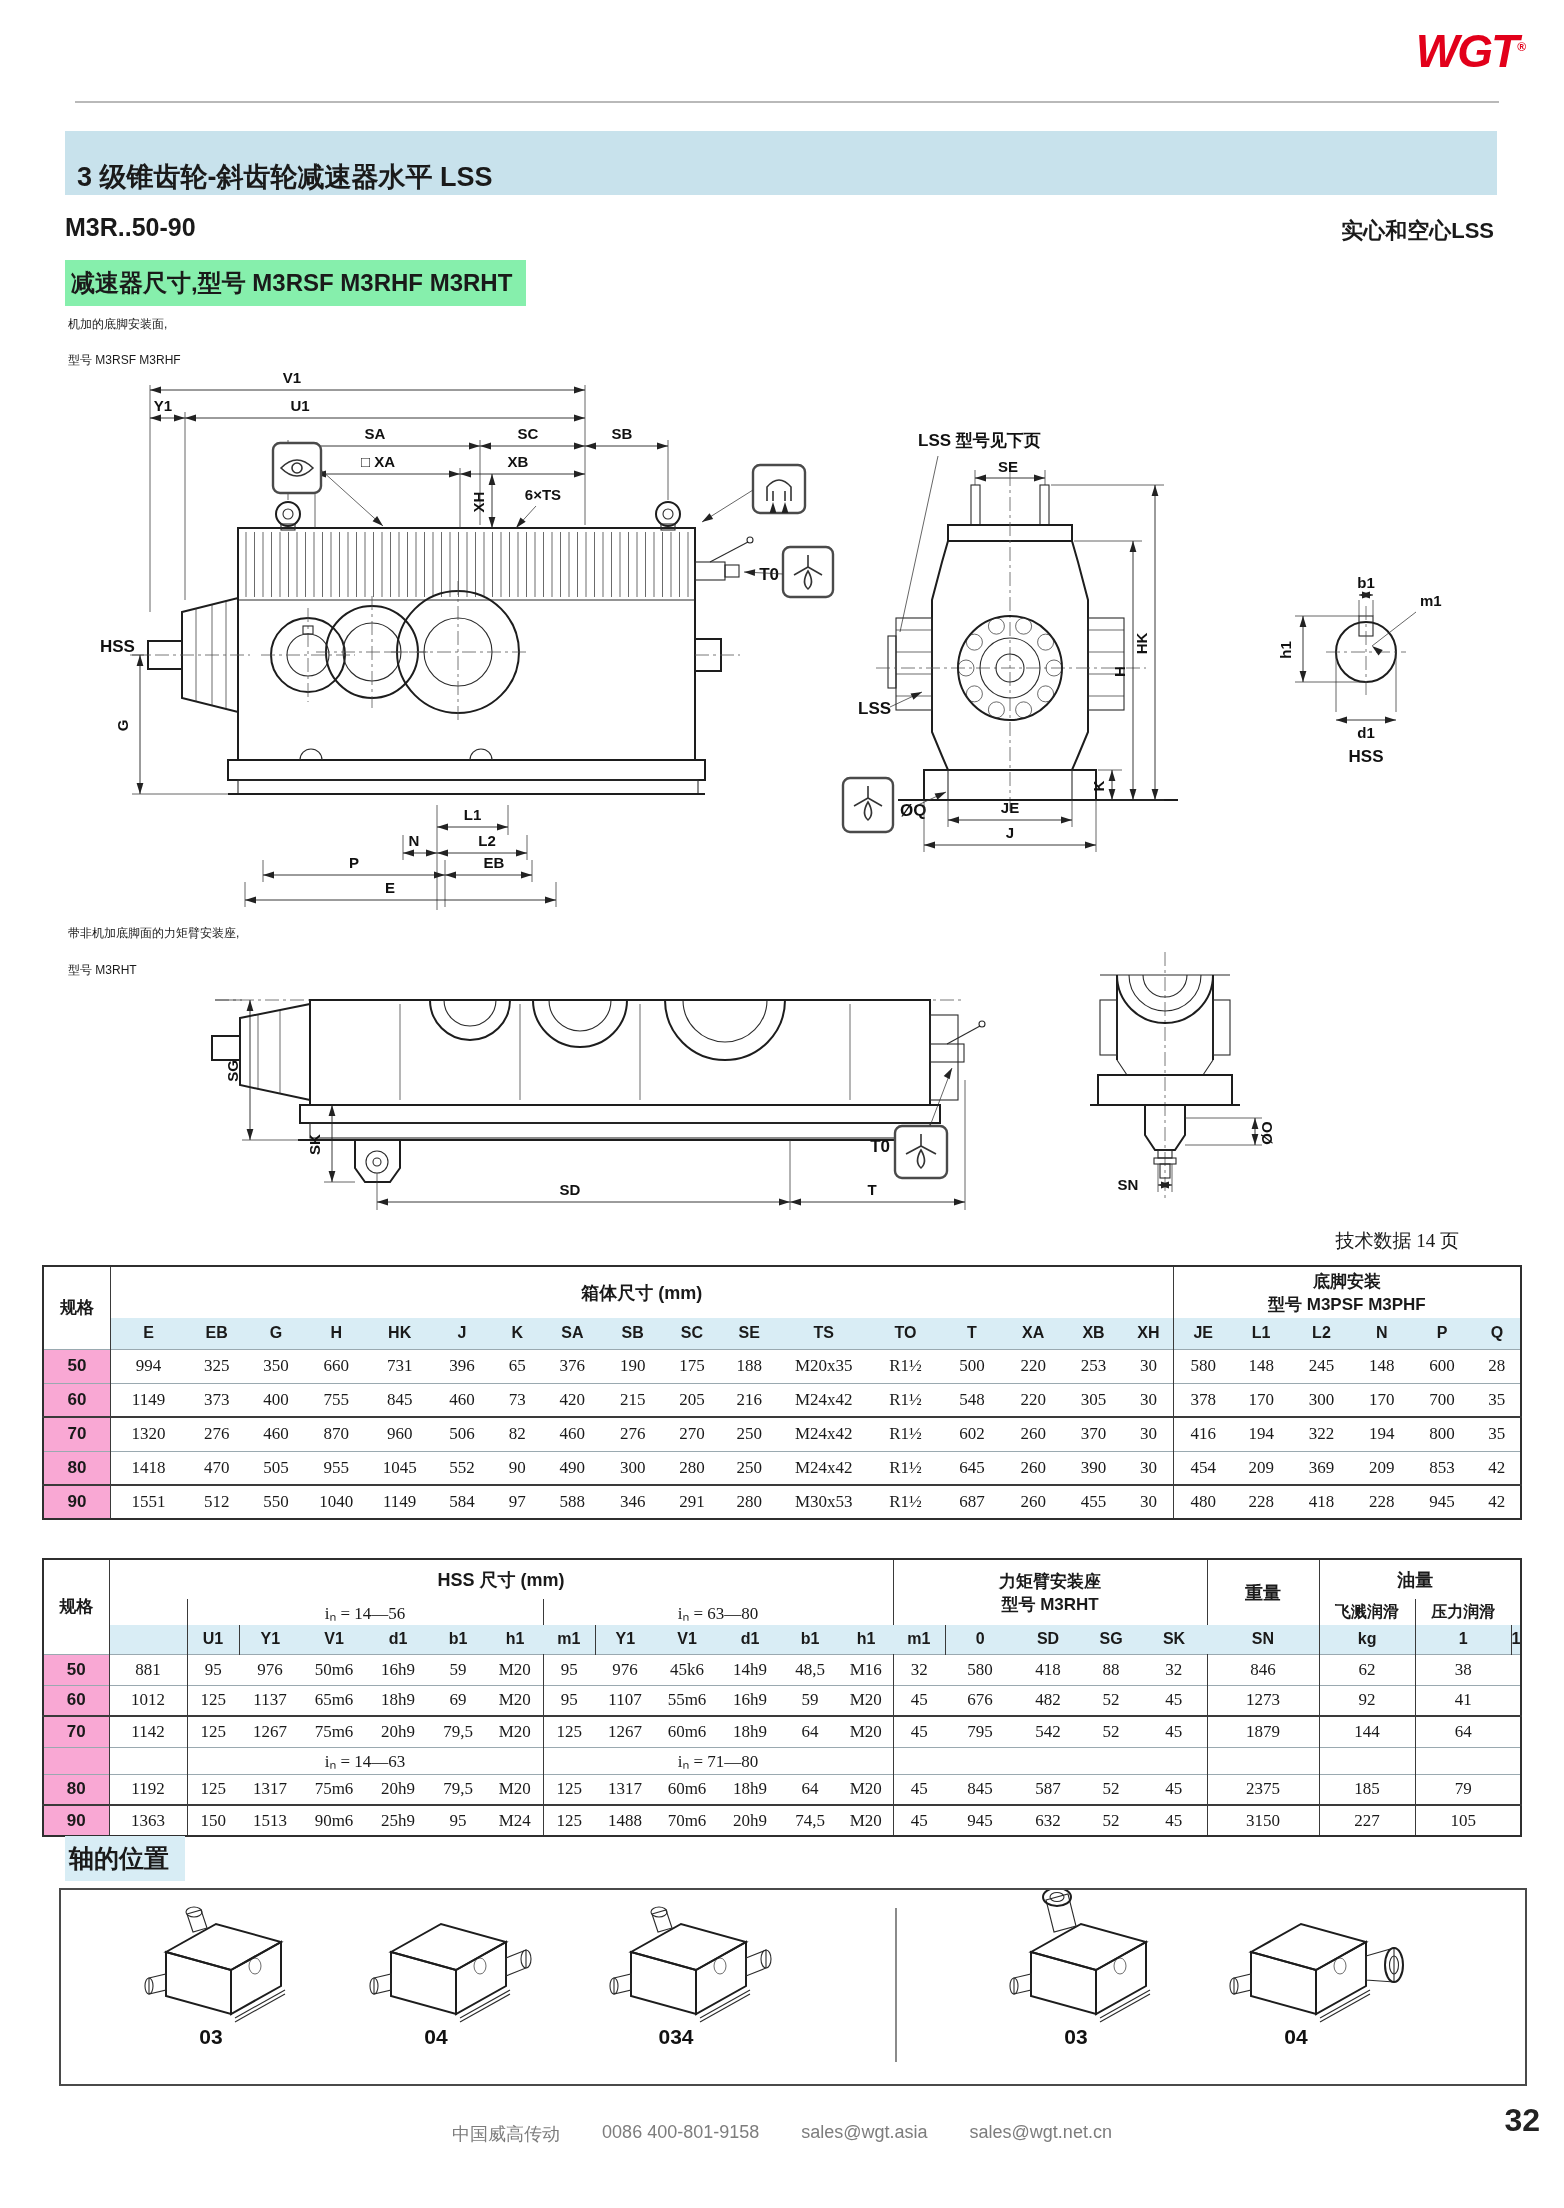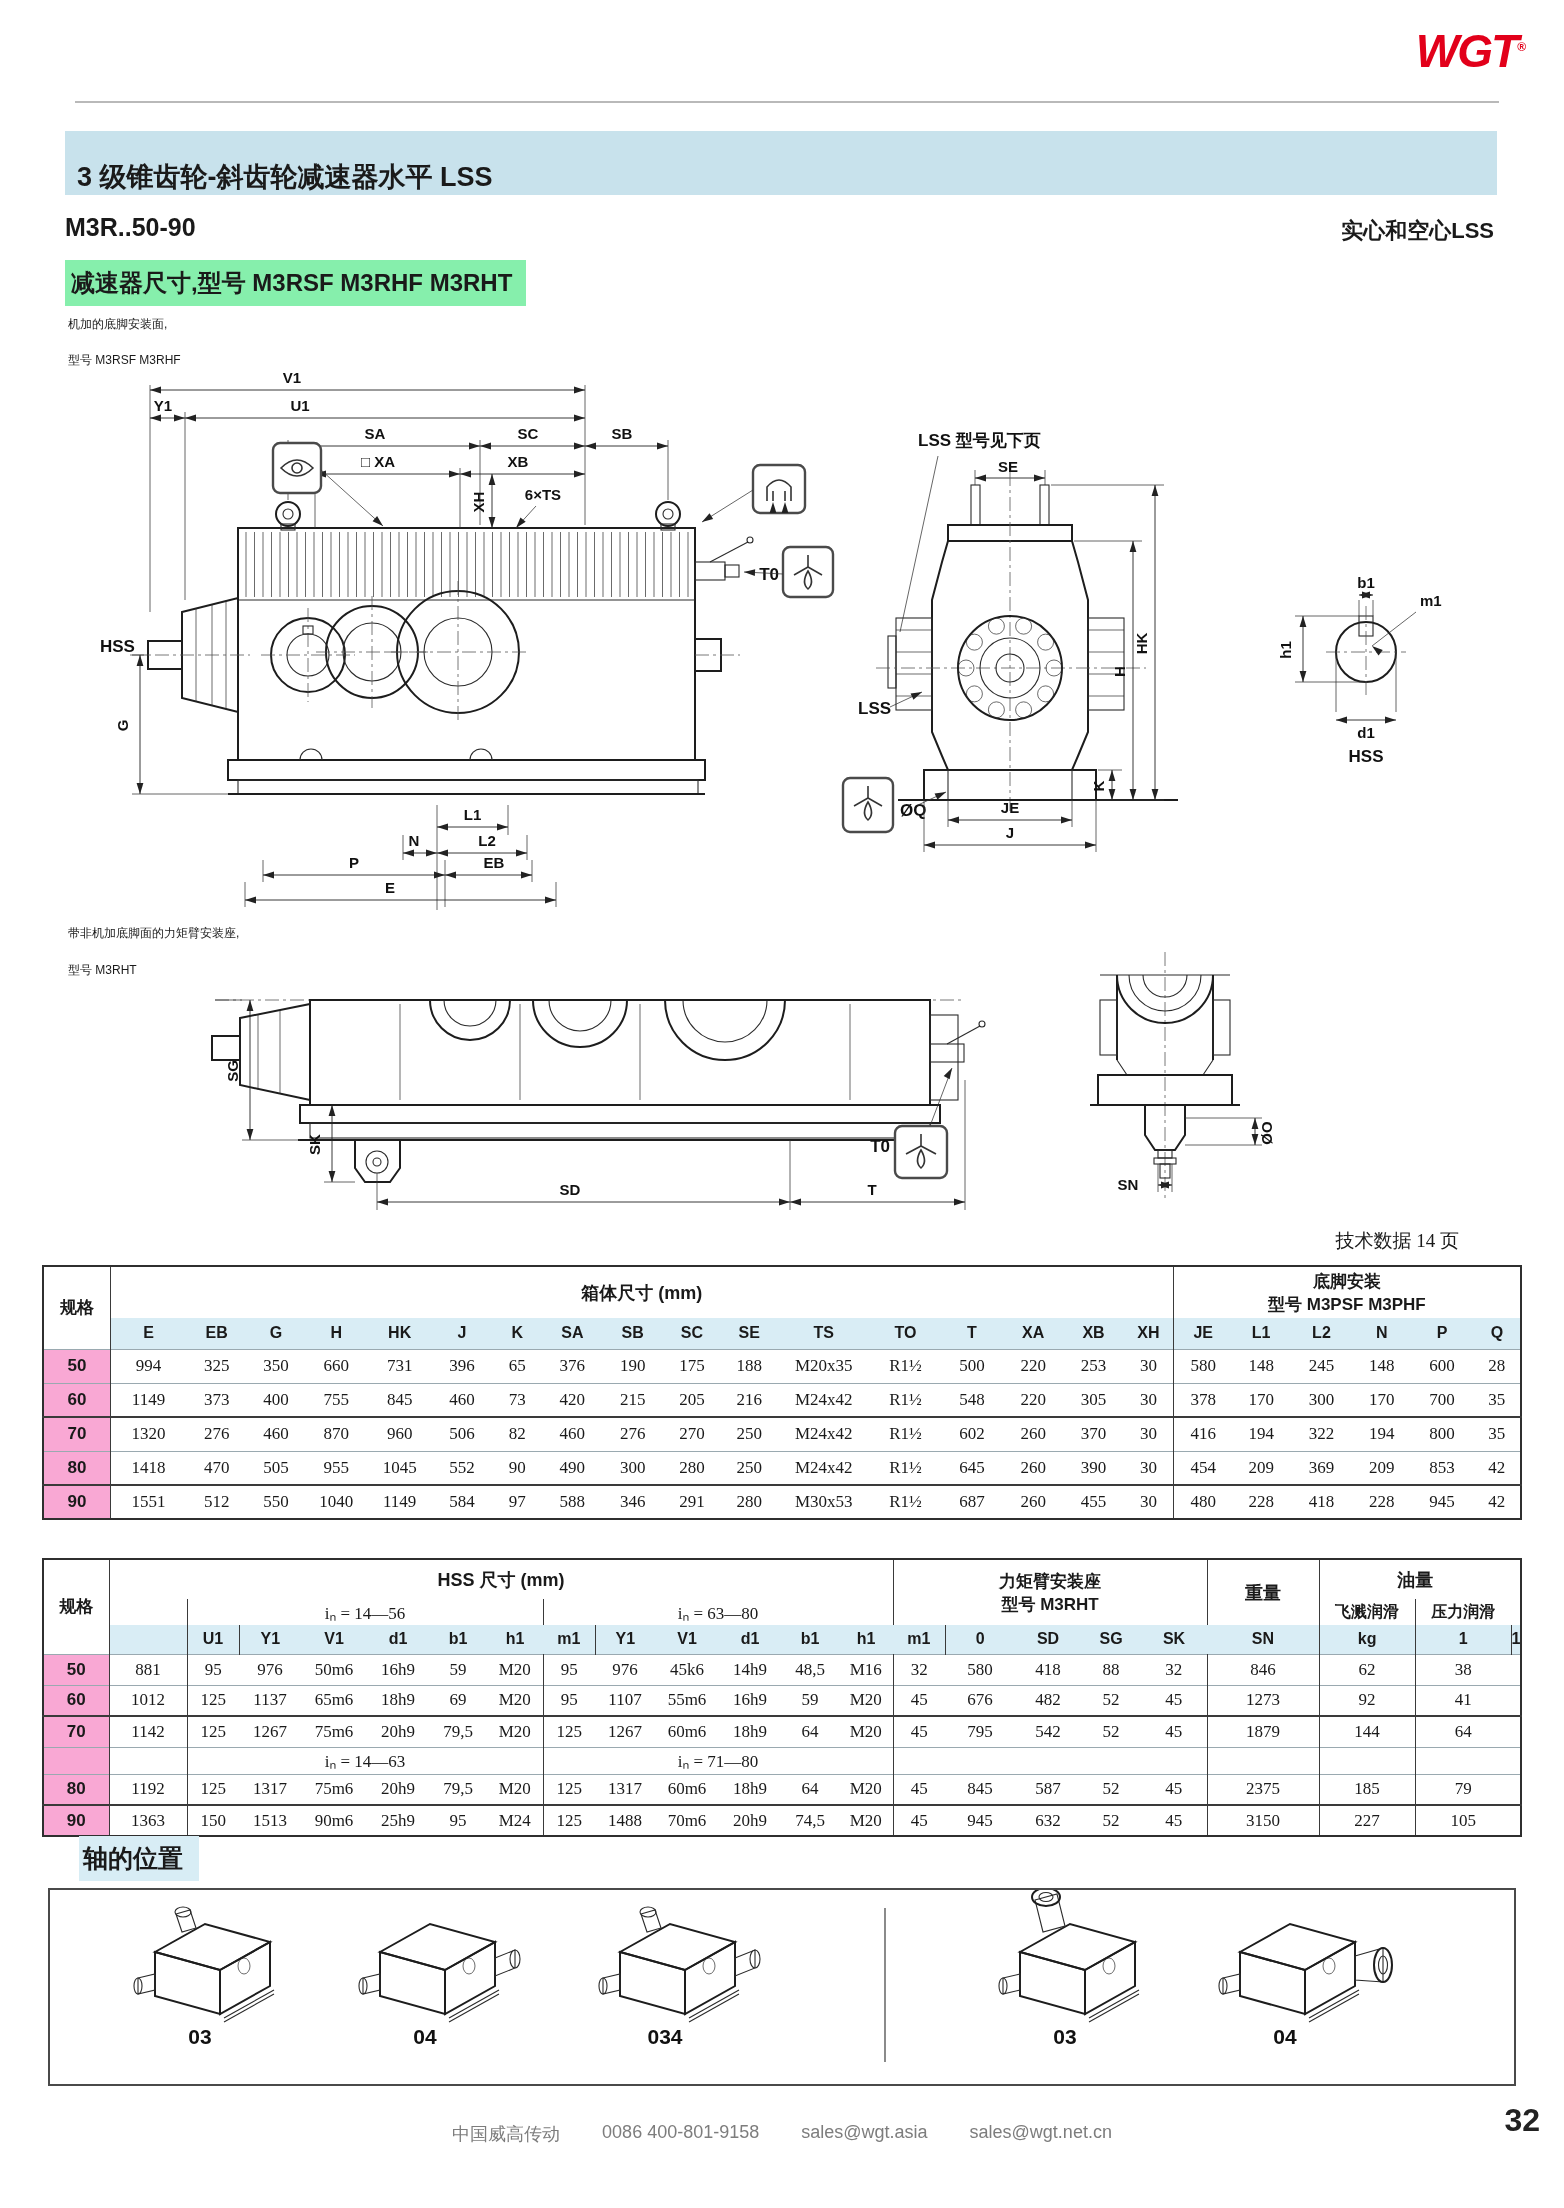--- a/index.html
+++ b/index.html
@@ -45,23 +45,23 @@
   .sp{background:#f9a8d4;font-family:"Liberation Sans",sans-serif;font-weight:bold;}
   .sph{background:#fff;font-size:19px;margin-top:18px;}
   .brd{border-right:1.6px solid #3a3a3a;}
   .vsep{border-left:1.6px solid #3a3a3a;}
   #t1{top:1265px;}
   #t2{top:1558px;}
   #t1 thead tr.r1{height:52px;} #t1 thead tr.band{height:31px;} #t1 tbody tr{height:34px;}
   #t2 thead tr.r1{height:40px;} #t2 thead tr.r2{height:26px;} #t2 thead tr.band{height:29px;}
   #t2 tbody tr{height:31px;} #t2 tbody tr.subhdr{height:27px;font-family:"Liberation Serif",serif;}
   
-  #axtitle{top:1836px;left:79px;background:#d8edf5;padding:6px 16px 6px 4px;
+  #axtitle{top:1836px;left:65px;background:#d8edf5;padding:6px 16px 6px 4px;
            font-size:25px;font-weight:bold;}
-  #axbox{top:1888px;left:48px;width:1464px;height:194px;border:2.5px solid #4a4a4a;}
+  #axbox{top:1888px;left:59px;width:1464px;height:194px;border:2.5px solid #4a4a4a;}
   
   #footer{top:2122px;left:0;width:1564px;display:flex;justify-content:center;gap:42px;
           color:#7d7d7d;font-size:18px;}
   #pagenum{top:2102px;right:24px;font-size:32px;font-weight:bold;color:#222;}
 </style>
 </head>
 <body>
 
 <div id="page">
 

